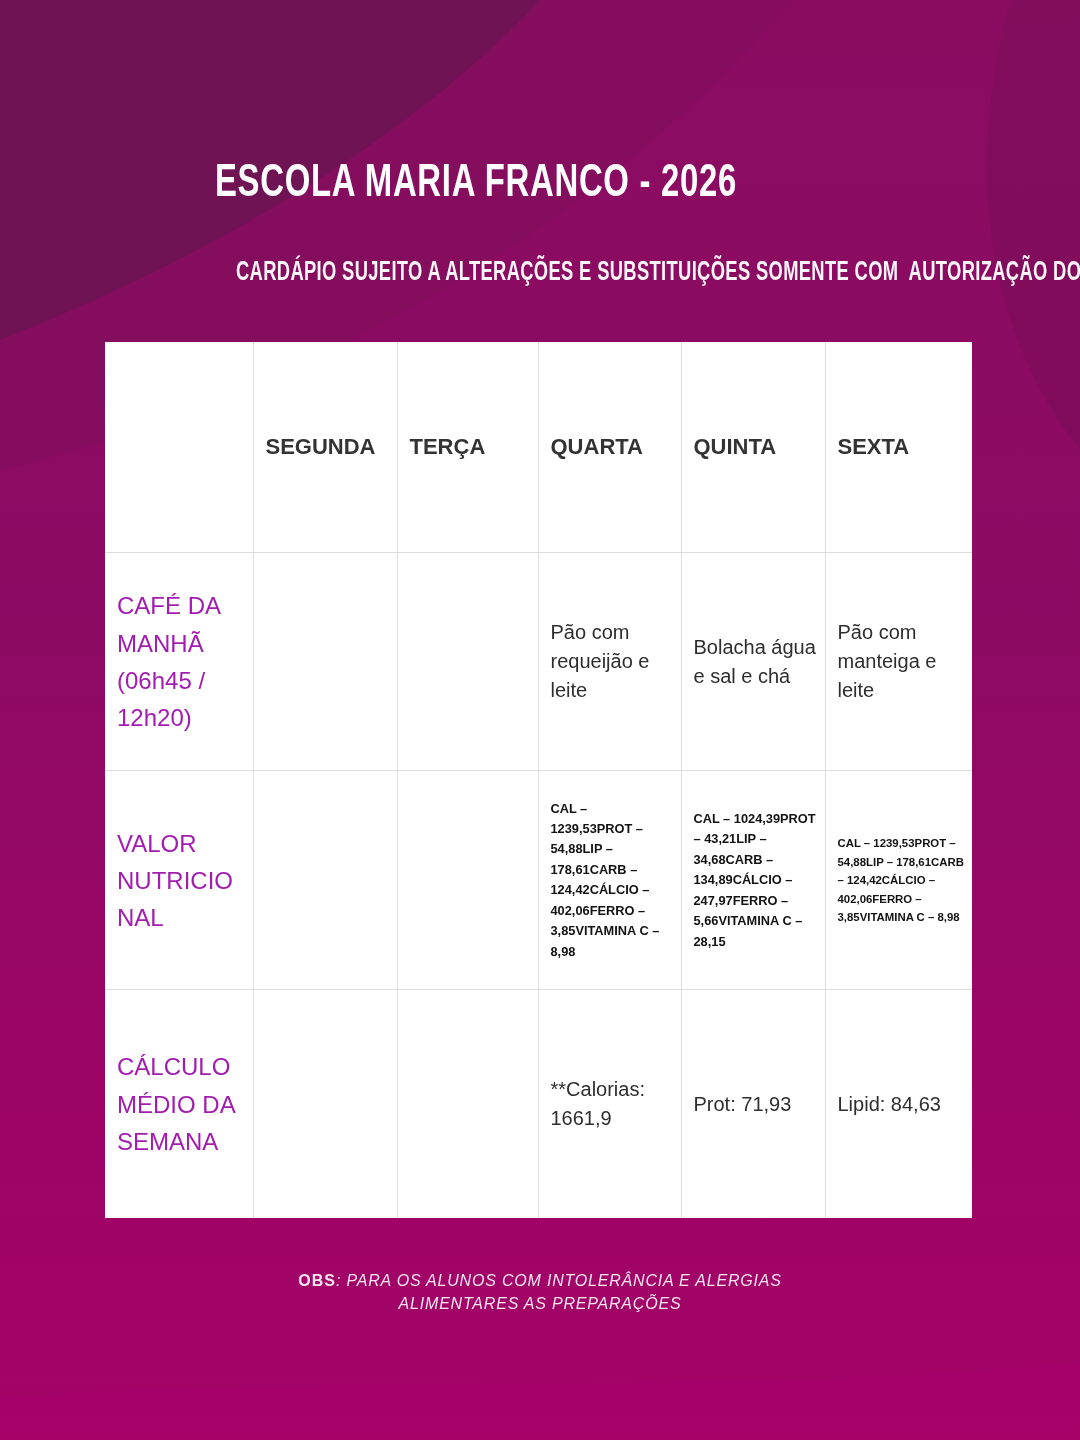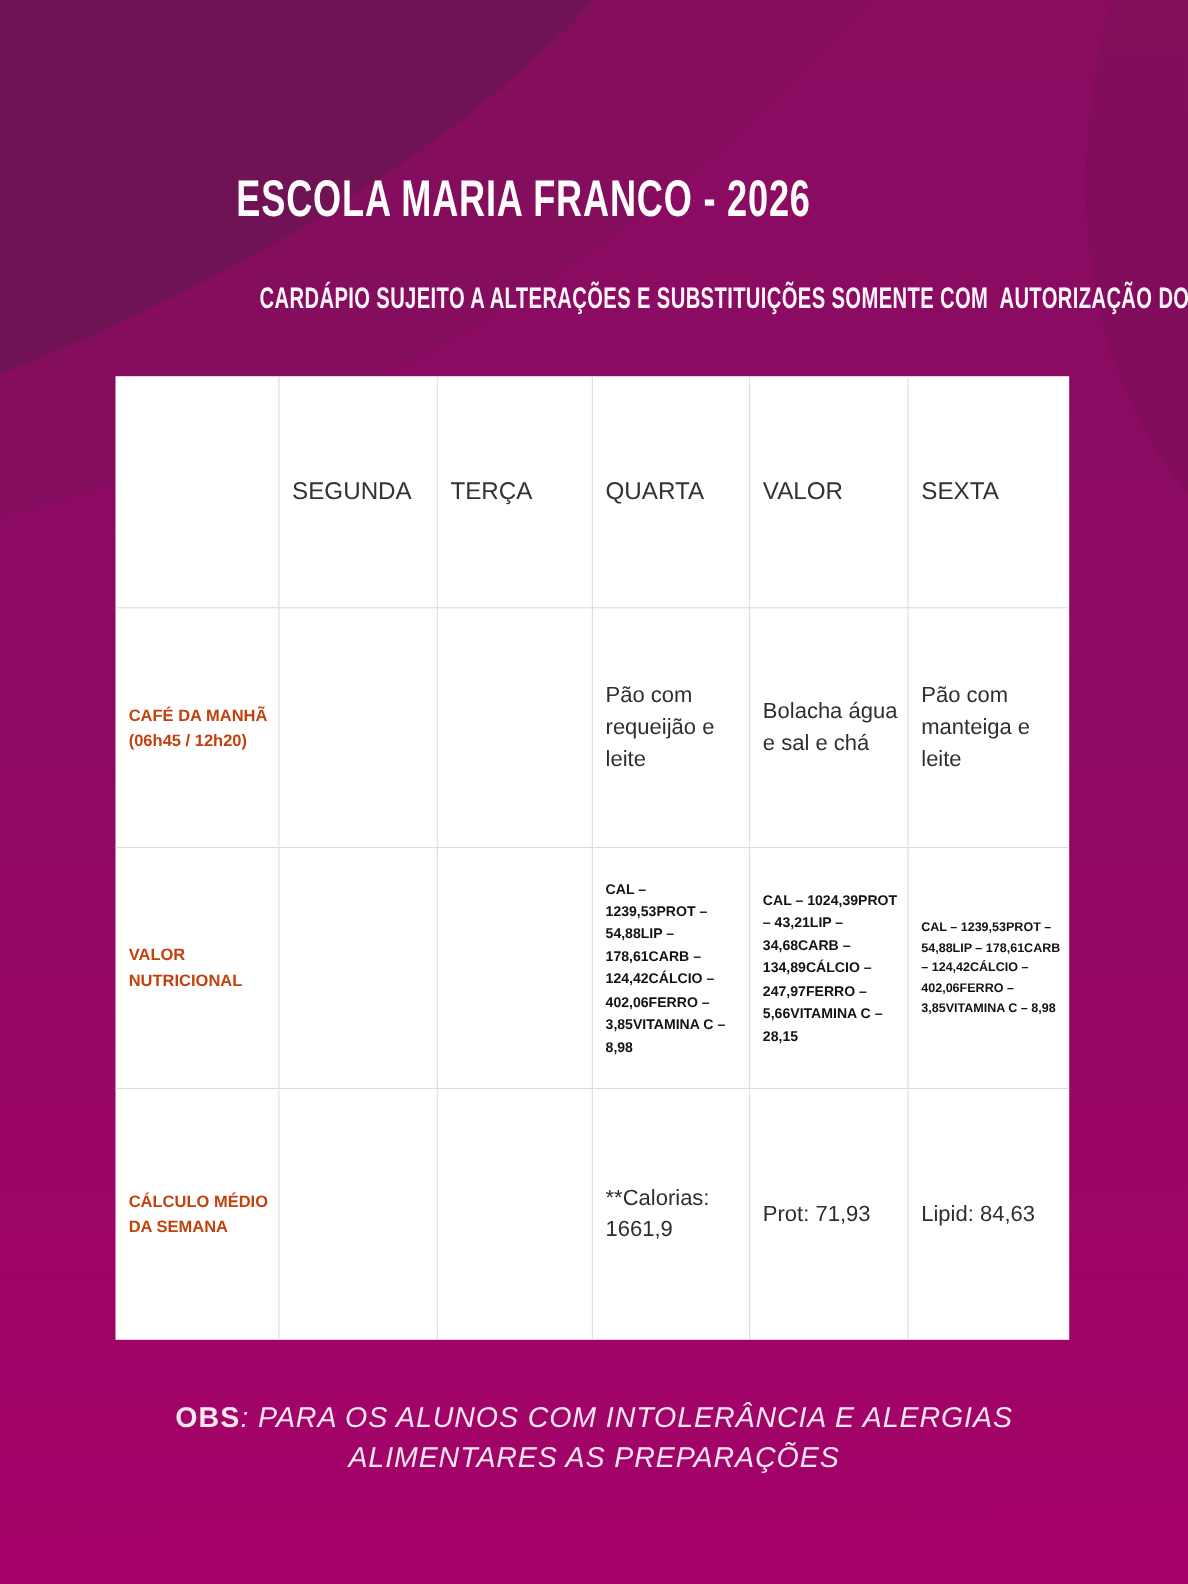--- a/index.html
+++ b/index.html
@@ -54,38 +54,38 @@
   .menu-table tr td:first-child{border-left:none;}
   .menu-table tr td:last-child{border-right:none;}
   .menu-table tr:first-child td{border-top:none;}
   .menu-table tr:last-child td{border-bottom:none;}
   .menu-table tr:nth-child(1){height:170px;}
   .menu-table tr:nth-child(2){height:176px;}
   .menu-table tr:nth-child(3){height:174px;}
   .menu-table tr:nth-child(4){height:184px;}
   .menu-table tr:nth-child(5){height:172px;border-radius:10px;}
 
-  .day{font-size:22px;color:#333333;letter-spacing:0;}
+  .day{font-size:22px;color:#333333;letter-spacing:0;font-weight:bold;}
   .rowhead{
-    font-size:15px;font-weight:700;color:#c2410c;
+    font-size:24px;font-weight:400;color:#a21caf;
     line-height:1.55;overflow-wrap:break-word;word-break:break-word;
     padding-right:14px;
   }
   .cell{font-size:20px;color:#2e2e2e;line-height:1.45;}
   .nutri{
     font-size:12.8px;font-weight:700;color:#121212;
     line-height:1.6;padding-right:6px;
   }
   .nutri-sm{font-size:11.4px;line-height:1.62;}
 
   
   .note{
     position:absolute;top:1270px;left:0;width:1080px;
     text-align:center;
-    font-size:26px;line-height:1.42;
+    font-size:16px;line-height:1.42;
     color:#f7e6f0;letter-spacing:0.8px;
     font-style:italic;
   }
   .note b{font-style:normal;font-weight:700;letter-spacing:1px;}
 </style>
 </head>
 <body>
 
 <div class="canvas">
 
@@ -112,21 +112,21 @@
       <col style="width:143px">
         <col style="width:144px">
         <col style="width:147px">
     </colgroup>
     <tbody>
         <tr>
       <td class="rowhead"></td>
       <td class="day">SEGUNDA</td>
       <td class="day">TERÇA</td>
       <td class="day">QUARTA</td>
-      <td class="day">VALOR</td>
+      <td class="day">QUINTA</td>
       <td class="day">SEXTA</td>
     </tr>
     <tr>
       <td class="rowhead">CAFÉ DA MANHÃ (06h45 / 12h20)</td>
       <td class="cell"></td>
       <td class="cell"></td>
       <td class="cell">Pão com requeijão e leite</td>
       <td class="cell">Bolacha água e sal e chá</td>
       <td class="cell">Pão com manteiga e leite</td>
     </tr>

